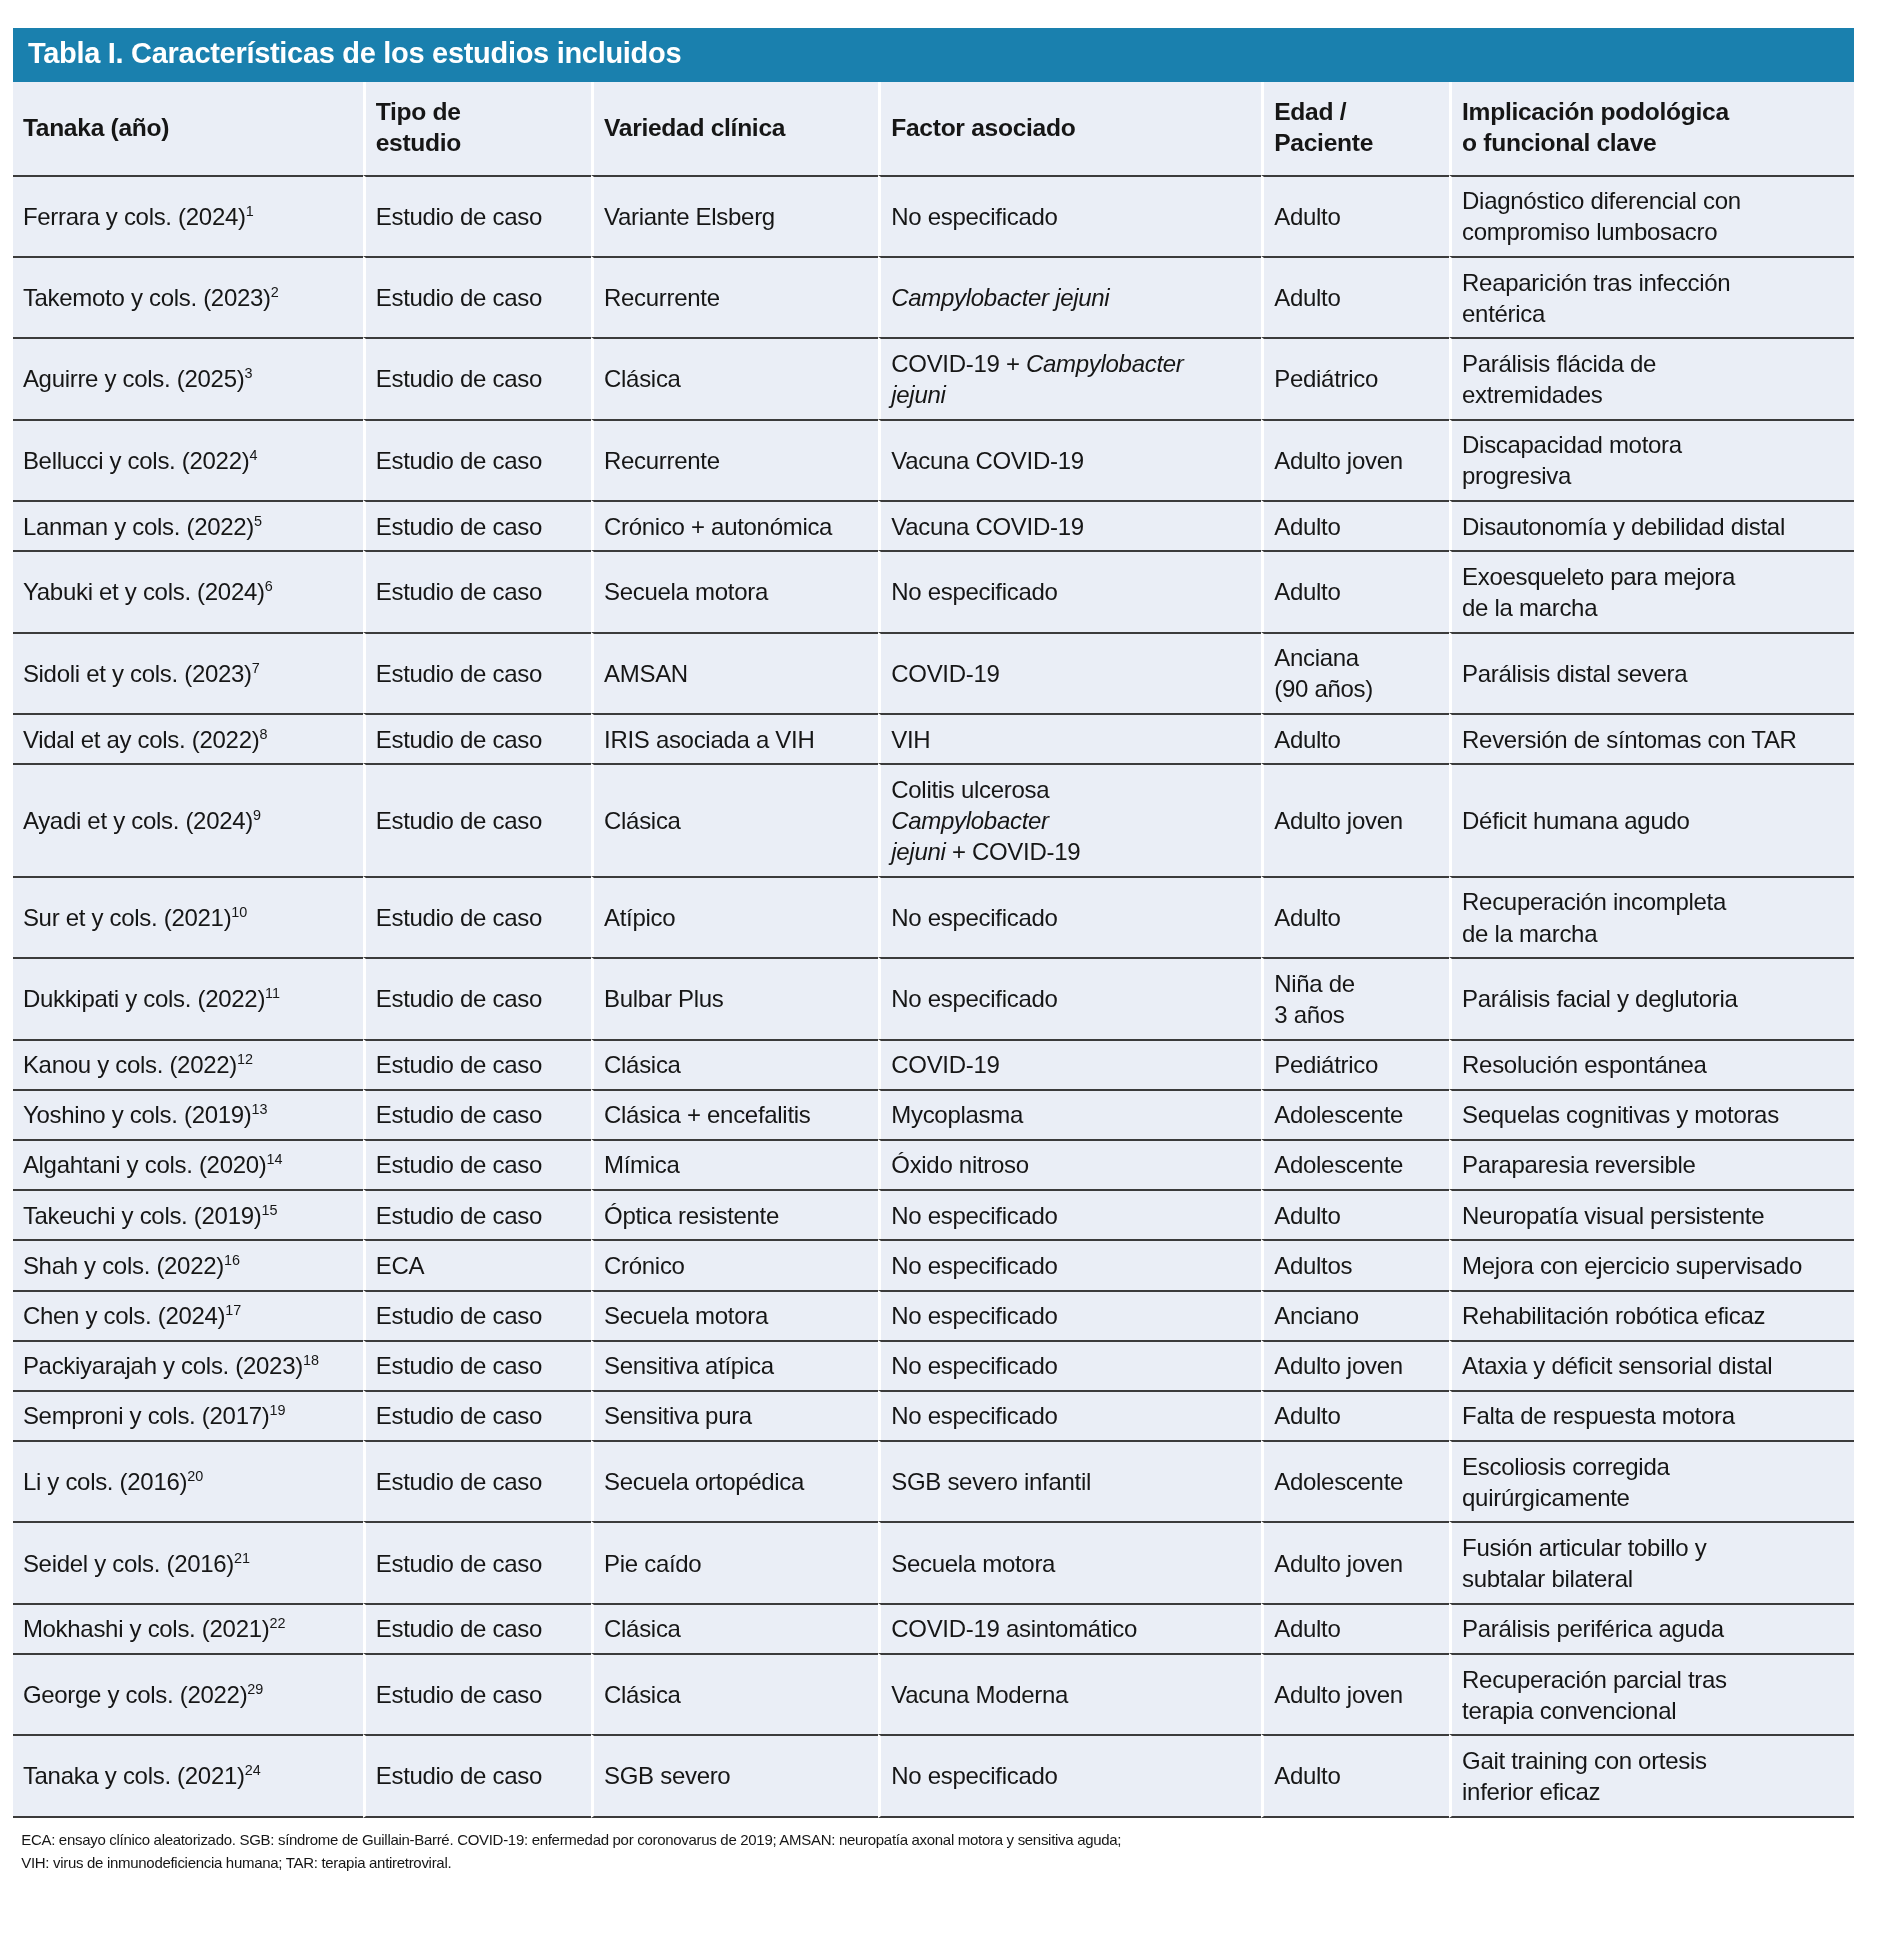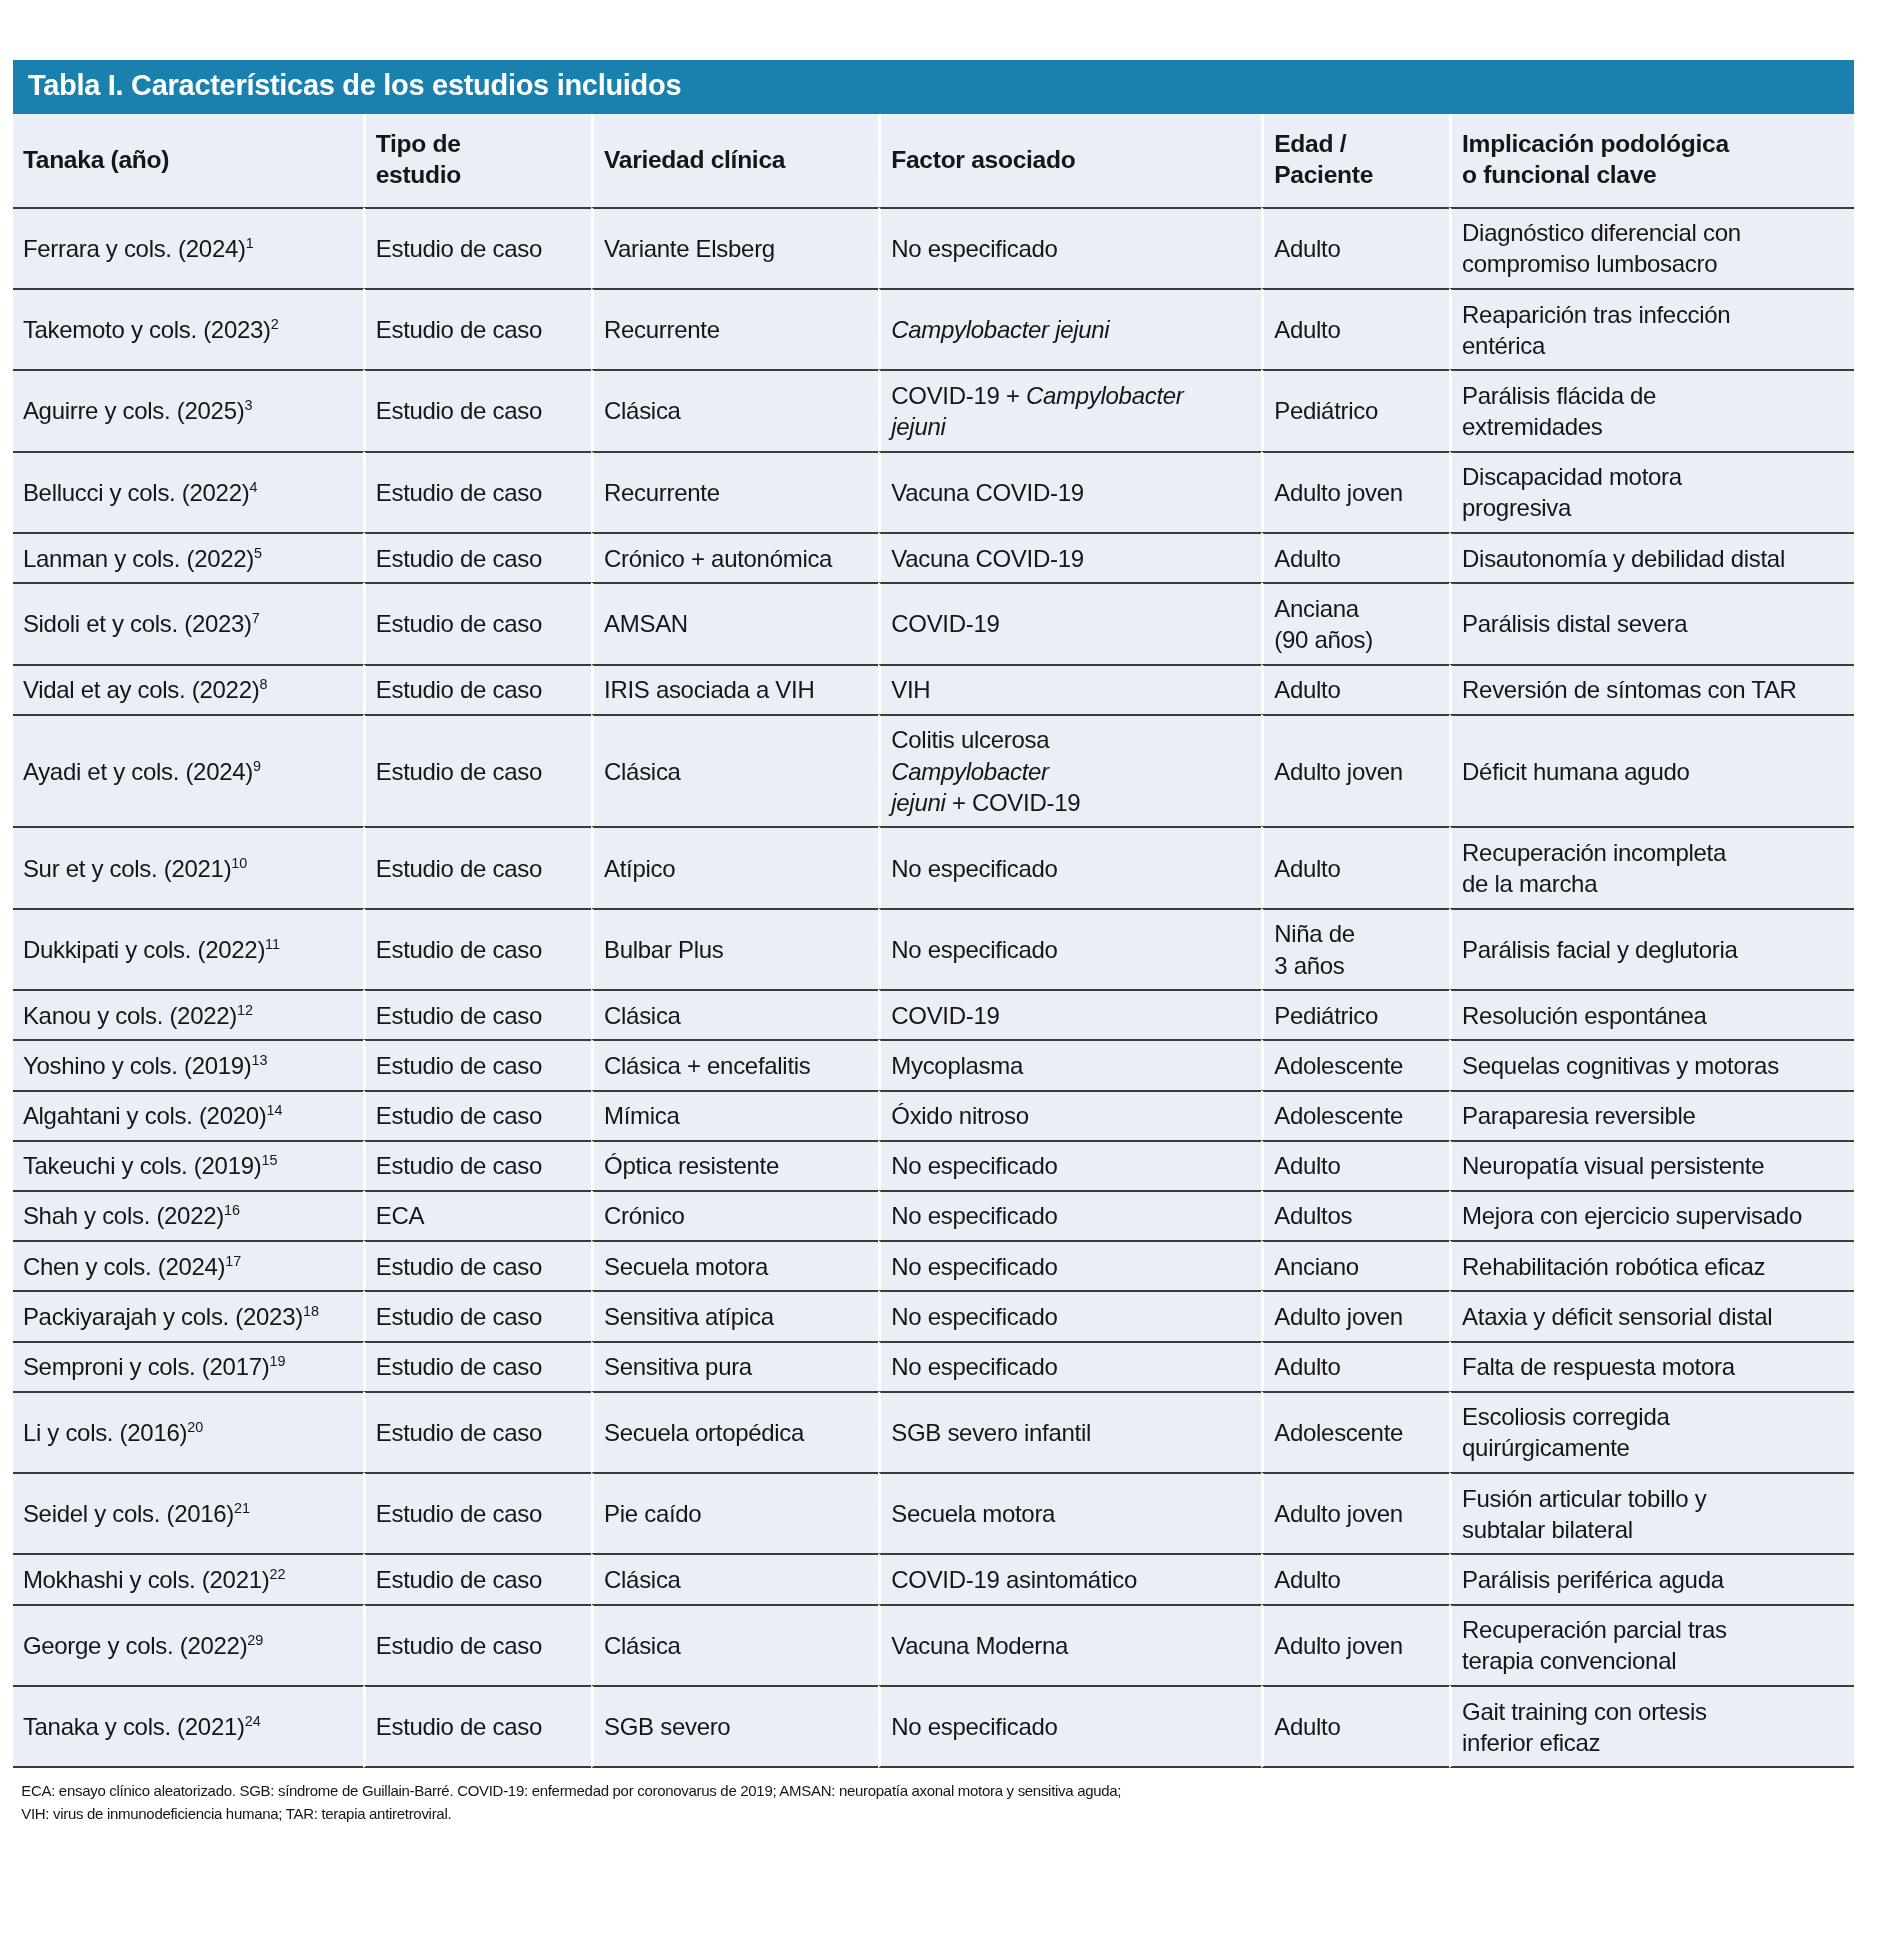--- a/index.html
+++ b/index.html
@@ -15,21 +15,20 @@
     min-height:1954px;
     background:#ffffff;
     font-family:"Liberation Sans", sans-serif;
     color:var(--text);
     -webkit-font-smoothing:antialiased;
   }
   .sheet{
     padding:28px 40px 22px 12.7px;
     box-sizing:border-box;
     width:1894px;
-    margin-top:32px;
   }
   .titlebar{
     background:var(--bar-blue);
     color:#ffffff;
     font-size:29px;
     font-weight:bold;
     letter-spacing:-0.3px;
     padding:10.2px 22px 12px 15.3px;
     line-height:1.1;
   }
@@ -157,20 +156,29 @@
         </tr>
         <tr>
           <td>Lanman y cols. (2022)<sup>5</sup></td>
           <td>Estudio de caso</td>
           <td>Crónico + autonómica</td>
           <td>Vacuna COVID-19</td>
           <td>Adulto</td>
           <td>Disautonomía y debilidad distal</td>
         </tr>
         <tr>
+          <td>Yabuki et y cols. (2024)<sup>6</sup></td>
+          <td>Estudio de caso</td>
+          <td>Secuela motora</td>
+          <td>No especificado</td>
+          <td>Adulto</td>
+          <td>Exoesqueleto para mejora
+de la marcha</td>
+        </tr>
+        <tr>
           <td>Sidoli et y cols. (2023)<sup>7</sup></td>
           <td>Estudio de caso</td>
           <td>AMSAN</td>
           <td>COVID-19</td>
           <td>Anciana
 (90 años)</td>
           <td>Parálisis distal severa</td>
         </tr>
         <tr>
           <td>Vidal et ay cols. (2022)<sup>8</sup></td>

